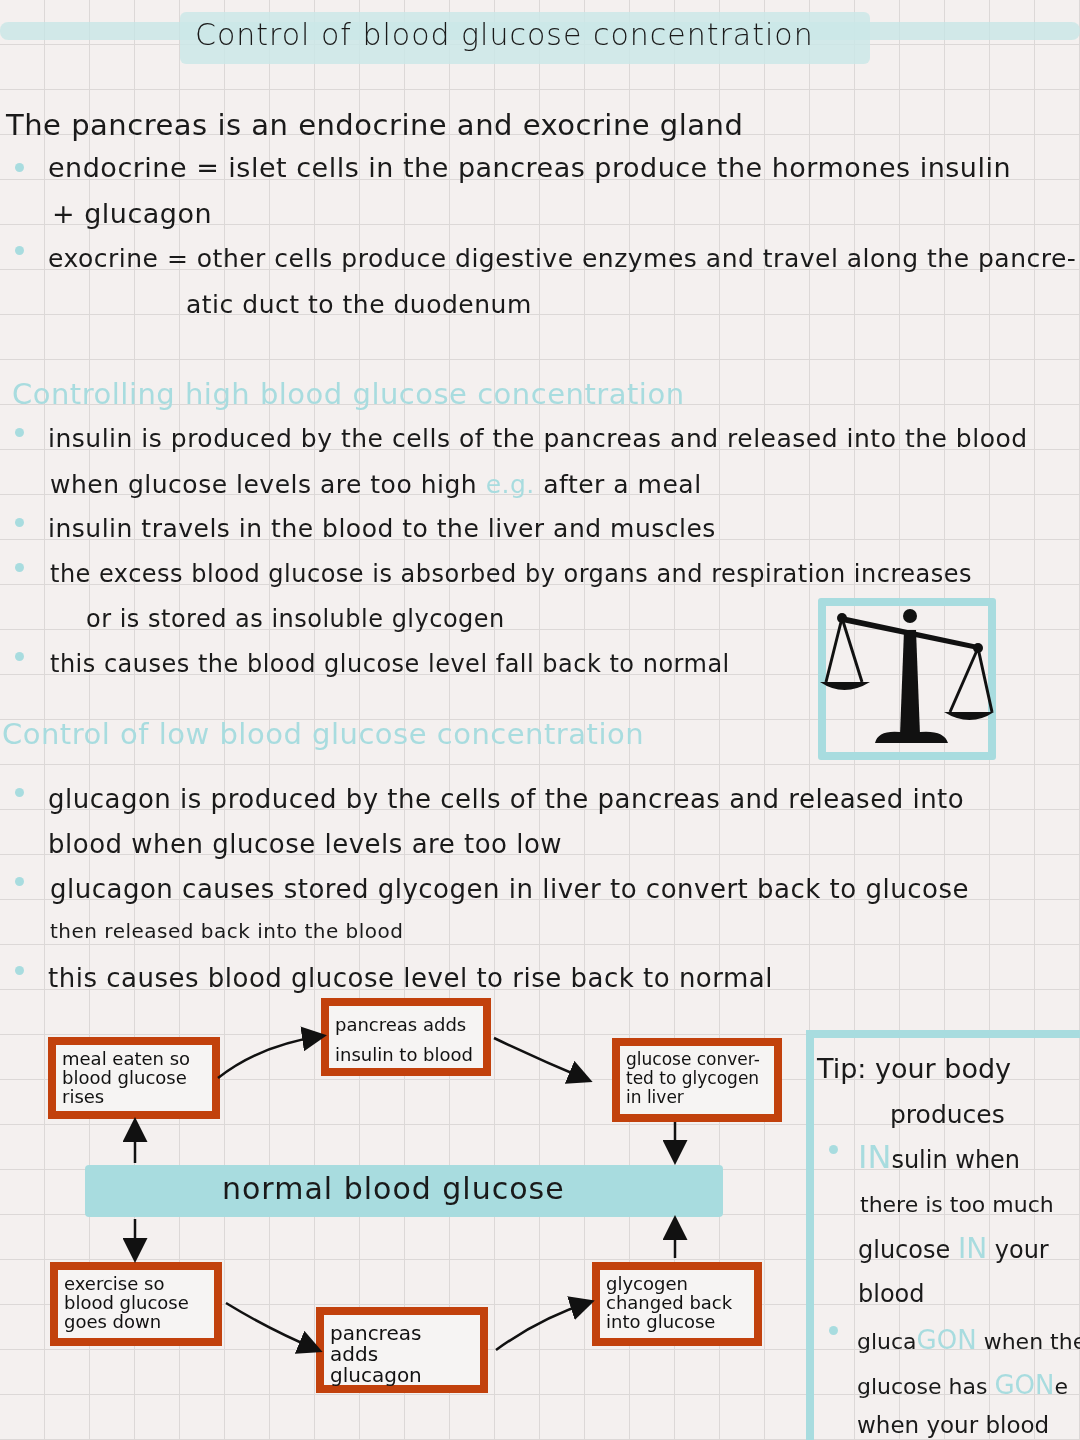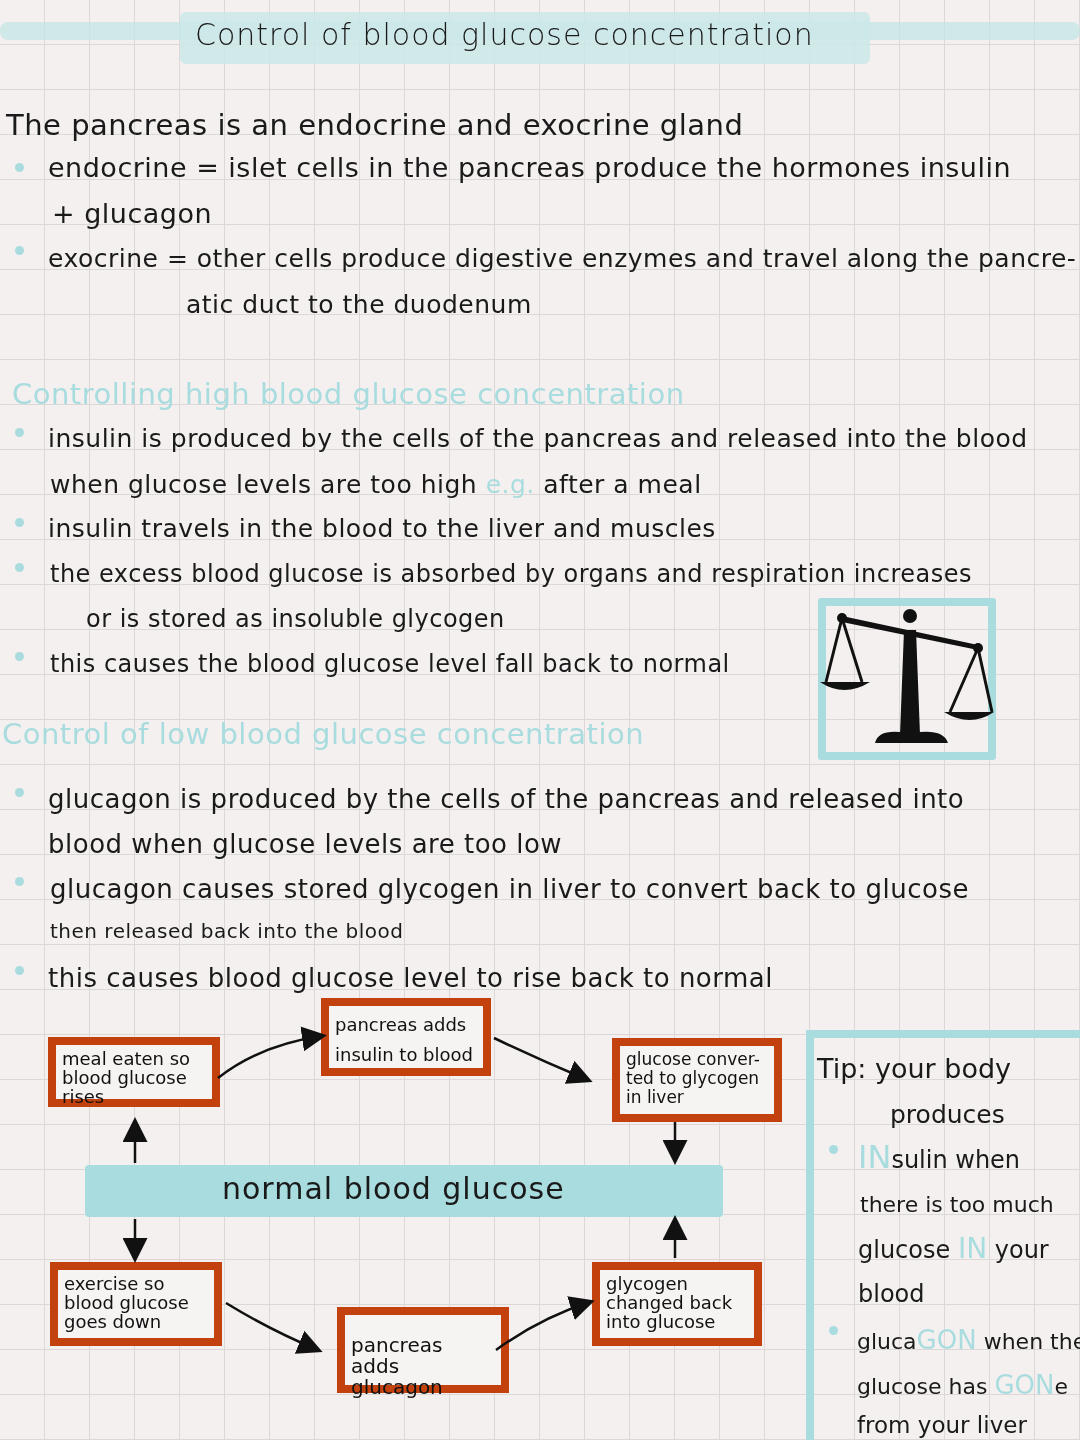--- a/index.html
+++ b/index.html
@@ -118,41 +118,41 @@
 <div class="abs bullet" style="left:15px; top:877px;"></div>
 <div class="abs line" style="left:50px; top:874px; font-size:26px;">glucagon causes stored glycogen in liver to convert back to glucose</div>
 <div class="abs line" style="left:50px; top:919px; font-size:20px;">then released back into the blood</div>
 
 <div class="abs bullet" style="left:15px; top:966px;"></div>
 <div class="abs line" style="left:48px; top:963px; font-size:26px;">this causes blood glucose level to rise back to normal</div>
 
 <div class="abs normal-bar"></div>
 <div class="abs normal-label">normal blood glucose</div>
 
-<div class="abs box" style="left:48px; top:1037px; width:172px; height:70px;">
+<div class="abs box" style="left:48px; top:1037px; width:172px; height:82px;">
   <span>meal eaten so</span>
     <span>blood glucose</span>
     <span>rises</span>
 </div>
 <div class="abs box" style="left:321px; top:998px; width:170px; height:78px; font-size:18px; line-height:30px;">
   <span>pancreas adds</span>
     <span>insulin to blood</span>
 </div>
 <div class="abs box" style="left:591px; top:1038px; width:170px; height:84px; font-size:17px;margin-left:21px;">
   <span>glucose conver-</span>
     <span>ted to glycogen</span>
     <span>in liver</span>
 </div>
 
 <div class="abs box" style="left:50px; top:1262px; width:172px; height:84px;">
   <span>exercise so</span>
     <span>blood glucose</span>
     <span>goes down</span>
 </div>
-<div class="abs box" style="left:337px; top:1307px; width:172px; height:86px; font-size:20px; line-height:21px; padding-top:20px;">
+<div class="abs box" style="left:316px; top:1307px; width:172px; height:86px; font-size:20px; line-height:21px; padding-top:8px;">
   <span>pancreas</span>
     <span>adds</span>
     <span>glucagon</span>
 </div>
 <div class="abs box" style="left:592px; top:1262px; width:170px; height:84px;">
   <span>glycogen</span>
     <span>changed back</span>
     <span>into glucose</span>
 </div>
 
@@ -184,13 +184,13 @@
   <span>glucose</span> <span class="teal" style="font-size:28px;">IN</span> <span>your</span>
 </div>
 <div class="abs tip-line" style="left:858px; top:1280px;">blood</div>
 <div class="abs bullet" style="left:829px; top:1326px;"></div>
 <div class="abs tip-line" style="left:857px; top:1325px; font-size:22px;">
   <span>gluca</span><span class="teal" style="font-size:26px;">GON</span> <span>when the</span>
 </div>
 <div class="abs tip-line" style="left:857px; top:1370px; font-size:22px;">
   <span>glucose has</span> <span class="teal" style="font-size:26px;">GON</span><span>e</span>
 </div>
-<div class="abs tip-line" style="left:857px; top:1412px; font-size:23px;">from your liver</div>
+<div class="abs tip-line" style="left:857px; top:1412px; font-size:23px;">when your blood</div>
 
 </body></html>

